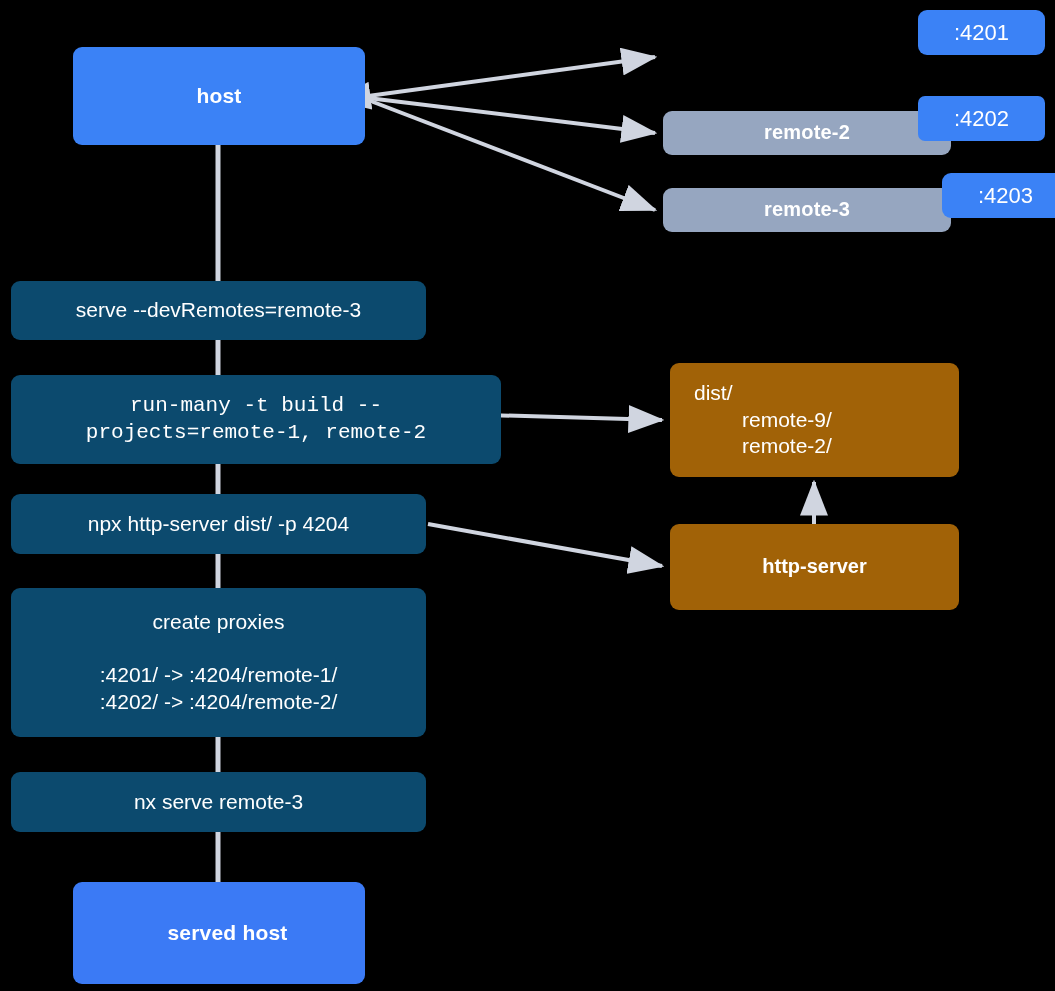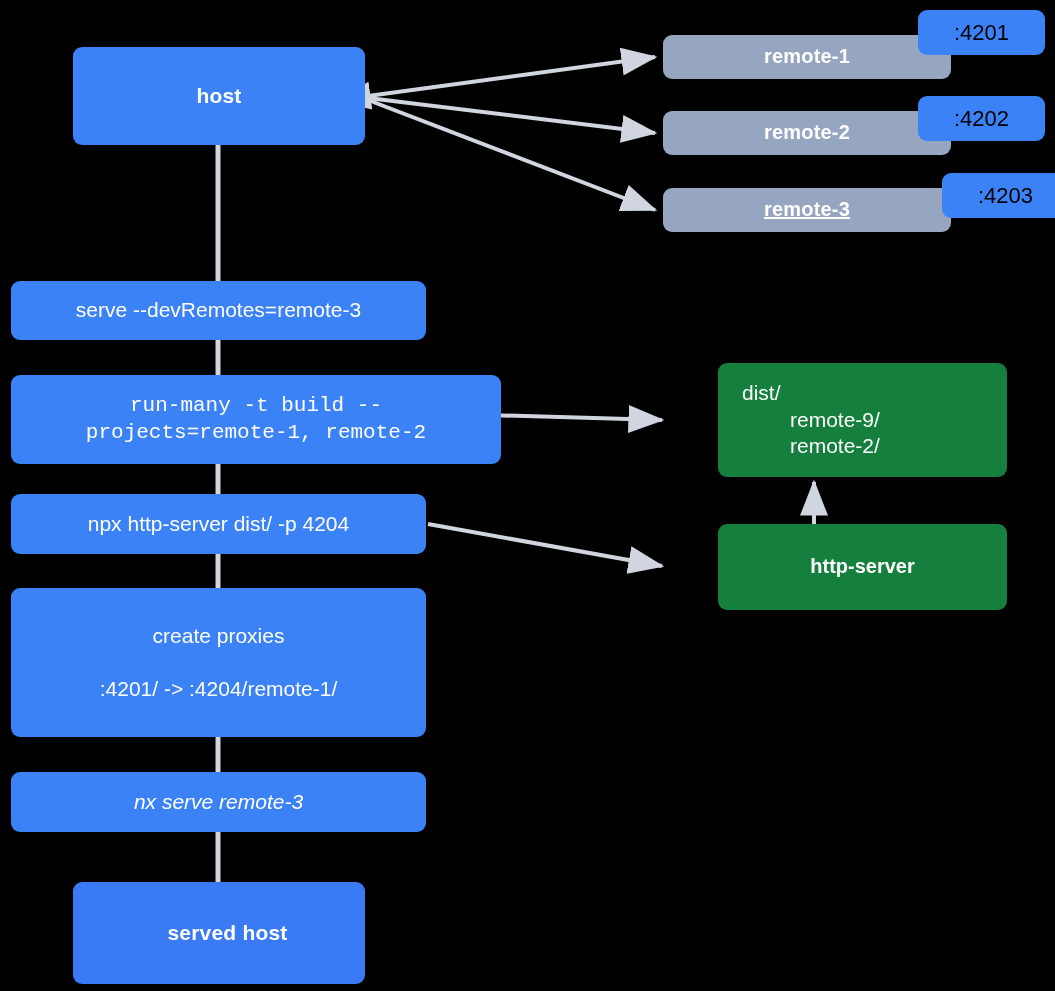--- a/index.html
+++ b/index.html
@@ -52,36 +52,35 @@
     letter-spacing: 0.2px;
     padding-left: 17px;
   }
   .node-remote {
     background: #96a6c0;
     font-weight: bold;
     font-size: 20px;
     letter-spacing: 0.2px;
   }
   .node-cmd {
-    background: #3b82f6;
+    background: #0c4a6e;
     font-weight: normal;
     font-size: 21px;
   }
   .node-gray {
-    background: #15803d;
+    background: #a16207;
     font-weight: bold;
     font-size: 20px;
-    margin-left: 48px;
   }
   .badge {
     position: absolute;
     box-sizing: border-box;
     border-radius: 9px;
     background: #3b82f6;
-    color: #000000;
+    color: #ffffff;
     font-size: 22px;
     font-weight: normal;
     display: flex;
     align-items: center;
     justify-content: center;
     z-index: 4;
   }
   .dist-box {
     align-items: flex-start;
     justify-content: center;
@@ -146,35 +145,32 @@
 
     <line x1="428" y1="524" x2="662" y2="566" stroke="#d0d5e0" stroke-width="4" marker-end="url(#arrowhead)"></line>
 
     <line x1="814" y1="524" x2="814" y2="482" stroke="#d0d5e0" stroke-width="4" marker-end="url(#arrowhead)"></line>
   </svg>
 
   <div class="node node-host" style="left:73px; top:47px; width:292px; height:98px;">
     <span>host</span>
   </div>
 
-  <div class="node node-remote" style="left:663px; top:35px; width:288px; height:44px;">
-    <span>remote-1</span>
-  </div>
   <div class="badge" style="left:918px; top:10px; width:127px; height:45px;">
     <span>:4201</span>
   </div>
 
   <div class="node node-remote" style="left:663px; top:111px; width:288px; height:44px;">
     <span>remote-2</span>
   </div>
-  <div class="badge" style="left:918px; top:96px; width:127px; height:45px;">
+  <div class="badge" style="left:918px; top:96px; width:127px; height:45px;border-radius:7px;">
     <span>:4202</span>
   </div>
 
-  <div class="node node-remote" style="left:663px; top:188px; width:288px; height:44px;text-decoration:underline;">
+  <div class="node node-remote" style="left:663px; top:188px; width:288px; height:44px;">
     <span>remote-3</span>
   </div>
   <div class="badge" style="left:918px; top:173px; width:127px; height:45px;margin-left:24px;">
     <span>:4203</span>
   </div>
 
   <div class="node node-cmd" style="left:11px; top:281px; width:415px; height:59px;">
     <span>serve --devRemotes=remote-3</span>
   </div>
 
@@ -187,24 +183,25 @@
 
   <div class="node node-cmd" style="left:11px; top:494px; width:415px; height:60px;justify-content:center;">
     <span>npx http-server dist/ -p 4204</span>
   </div>
 
   <div class="node node-cmd" style="left:11px; top:588px; width:415px; height:149px;">
     <span class="cmd-lines">
       <span class="cmd-line">create proxies</span>
       <span class="cmd-gap"></span>
       <span class="cmd-line">:4201/ -&gt; :4204/remote-1/</span>
+      <span class="cmd-line">:4202/ -&gt; :4204/remote-2/</span>
     </span>
   </div>
 
-  <div class="node node-cmd" style="left:11px; top:772px; width:415px; height:60px;font-style:italic;">
+  <div class="node node-cmd" style="left:11px; top:772px; width:415px; height:60px;">
     <span>nx serve remote-3</span>
   </div>
 
   <div class="node node-served" style="left:73px; top:882px; width:292px; height:102px;">
     <span>served host</span>
   </div>
 
   <div class="node node-gray dist-box" style="left:670px; top:363px; width:289px; height:114px;">
     <span class="dist-line">dist/</span>
     <span class="dist-line dist-line-indent">remote-9/</span>

